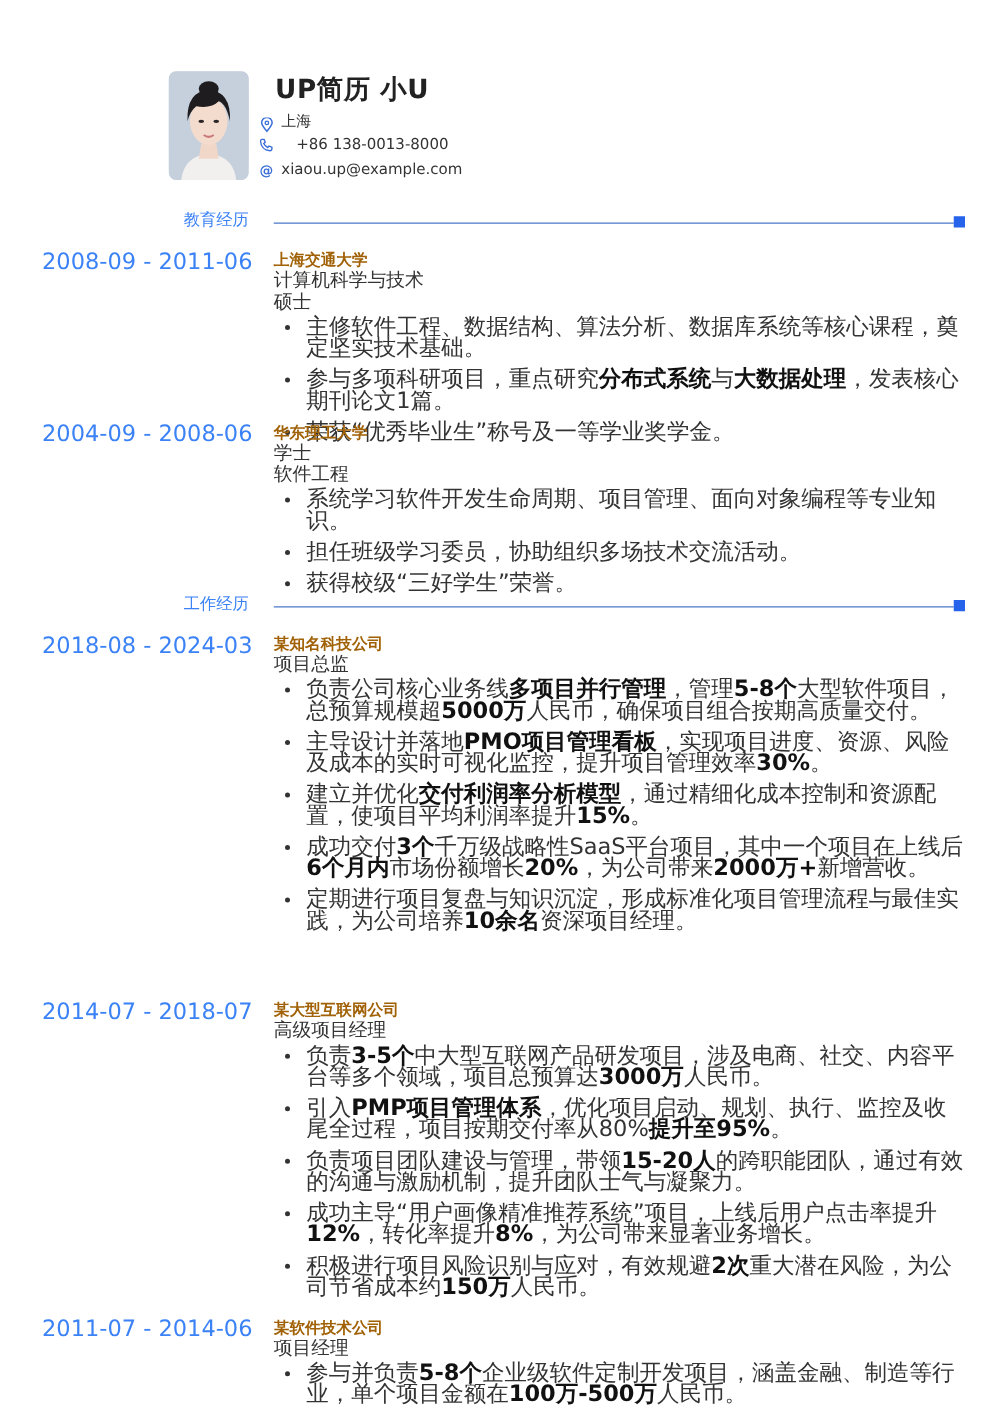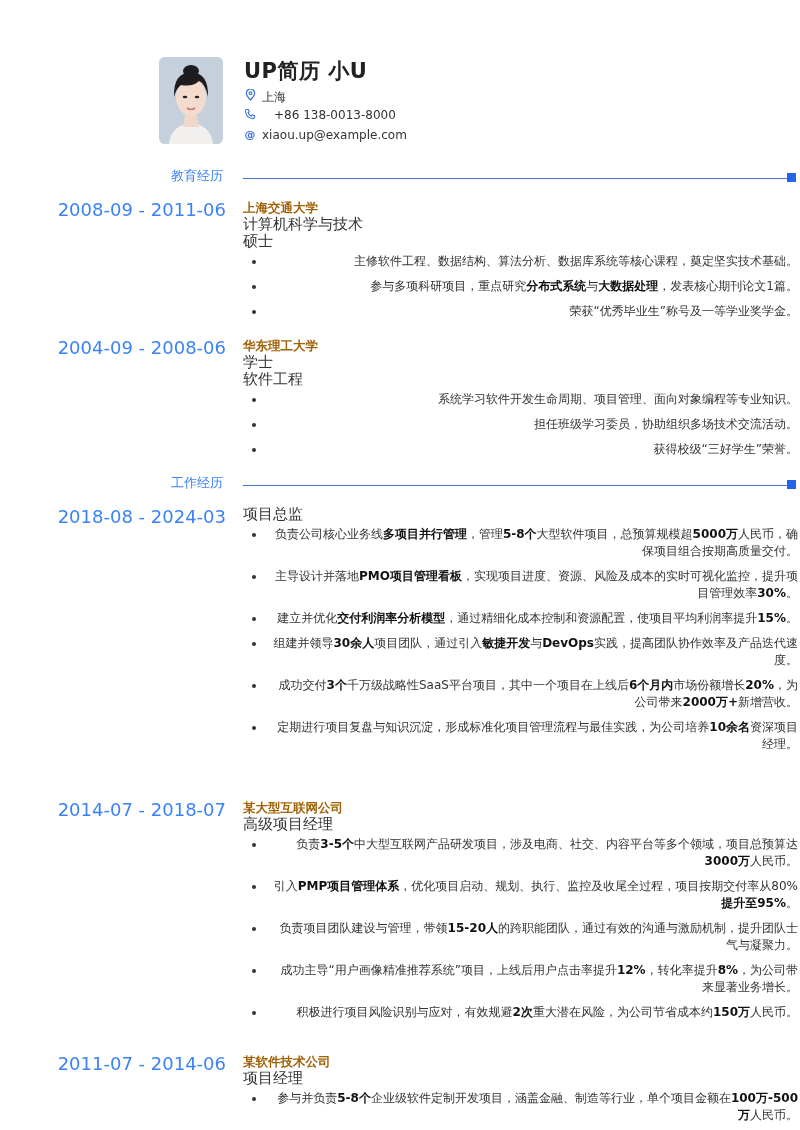--- a/index.html
+++ b/index.html
@@ -3,35 +3,35 @@
   <meta charset="utf-8">
   <style>
     * { box-sizing: border-box; margin: 0; padding: 0; }
     html, body { width: 800px; height: 1130px; background: #ffffff; overflow: hidden; }
     body {
       font-family: "DejaVu Sans", "Liberation Sans", sans-serif;
       color: #333333;
       font-size: 12.5px;
       position: relative;
     }
-    .page { position: absolute; left: 0; top: 0; width: 776px; height: 1130px; margin-left: 24px; }
+    .page { position: absolute; left: 0; top: 0; width: 776px; height: 1130px; }
 
     
     .header { position: absolute; left: 135px; top: 57px; width: 600px; height: 88px; }
     .photo {
       position: absolute; left: 0; top: 0; width: 64px; height: 87px;
       border-radius: 6px; overflow: hidden;
       background: linear-gradient(180deg, #c9d3df 0%, #bfc9d6 60%, #d7dde5 100%);
     }
     .photo svg { display: block; }
     .name {
       position: absolute; left: 85px; top: 0px;
       font-size: 21px; font-weight: bold; color: #222222; letter-spacing: 0.5px;
     }
-    .contact { position: absolute; left: 85px; font-size: 12px; color: #333; display: flex; align-items: flex-start; }
+    .contact { position: absolute; left: 72px; font-size: 12px; color: #333; display: flex; align-items: flex-end; }
     .contact .ic { width: 12px; height: 12px; margin-right: 6px; display: inline-flex; align-items: center; justify-content: center; color: #3b6fd8; }
     .c1 { top: 32px; }
     .c2 { top: 51px; gap: 12px; }
     .c3 { top: 71px; }
 
     
     .section-head { position: absolute; left: 0; width: 800px; height: 20px; }
     .section-title {
       position: absolute; right: 601px; top: 0;
       font-size: 13px; color: #3b82f6; white-space: nowrap;
@@ -47,21 +47,21 @@
     .entry { position: absolute; left: 0; width: 800px; }
     .date {
       position: absolute; right: 598px; top: 0;
       font-size: 18px; color: #3b82f6; white-space: nowrap;
     }
     .entry-body { position: absolute; left: 219px; top: 0; width: 555px; }
     .org { font-size: 12.5px; font-weight: bold; color: #a16207; line-height: 17px; }
     .sub { font-size: 15px; color: #333; line-height: 17px; }
     ul.bullets { list-style: none; margin-top: 3px; }
     ul.bullets li {
-      position: relative; padding-left: 26px; line-height: 17px; margin-bottom: 8px; font-size: 12px; color: #333; text-align: right;
+      position: relative; padding-left: 26px; line-height: 17px; margin-bottom: 8px; font-size: 18px; color: #333;
     }
     ul.bullets li::before {
       content: ""; position: absolute; left: 9px; top: 7px; width: 4px; height: 4px; border-radius: 50%; background: #333;
     }
     b { color: #111; }
   </style>
 </head>
 <body>
 
 <div class="page">
@@ -141,26 +141,26 @@
 
   <div class="section-head" style="top:474px;">
     <div class="section-title">工作经历</div>
     <div class="section-line"></div>
     <div class="section-square"></div>
   </div>
 
   <div class="entry" style="top:506px;">
     <div class="date">2018-08 - 2024-03</div>
     <div class="entry-body">
+      <div class="org">某知名科技公司</div>
       <div class="sub">项目总监</div>
       <ul class="bullets">
           <li>负责公司核心业务线<b>多项目并行管理</b>，管理<b>5-8个</b>大型软件项目，总预算规模超<b>5000万</b>人民币，确保项目组合按期高质量交付。</li>
           <li>主导设计并落地<b>PMO项目管理看板</b>，实现项目进度、资源、风险及成本的实时可视化监控，提升项目管理效率<b>30%</b>。</li>
           <li>建立并优化<b>交付利润率分析模型</b>，通过精细化成本控制和资源配置，使项目平均利润率提升<b>15%</b>。</li>
-          <li>组建并领导<b>30余人</b>项目团队，通过引入<b>敏捷开发</b>与<b>DevOps</b>实践，提高团队协作效率及产品迭代速度。</li>
           <li>成功交付<b>3个</b>千万级战略性SaaS平台项目，其中一个项目在上线后<b>6个月内</b>市场份额增长<b>20%</b>，为公司带来<b>2000万+</b>新增营收。</li>
           <li>定期进行项目复盘与知识沉淀，形成标准化项目管理流程与最佳实践，为公司培养<b>10余名</b>资深项目经理。</li>
         </ul>
     </div>
   </div>
 
   <div class="entry" style="top:799px;">
     <div class="date">2014-07 - 2018-07</div>
     <div class="entry-body">
       <div class="org">某大型互联网公司</div>

